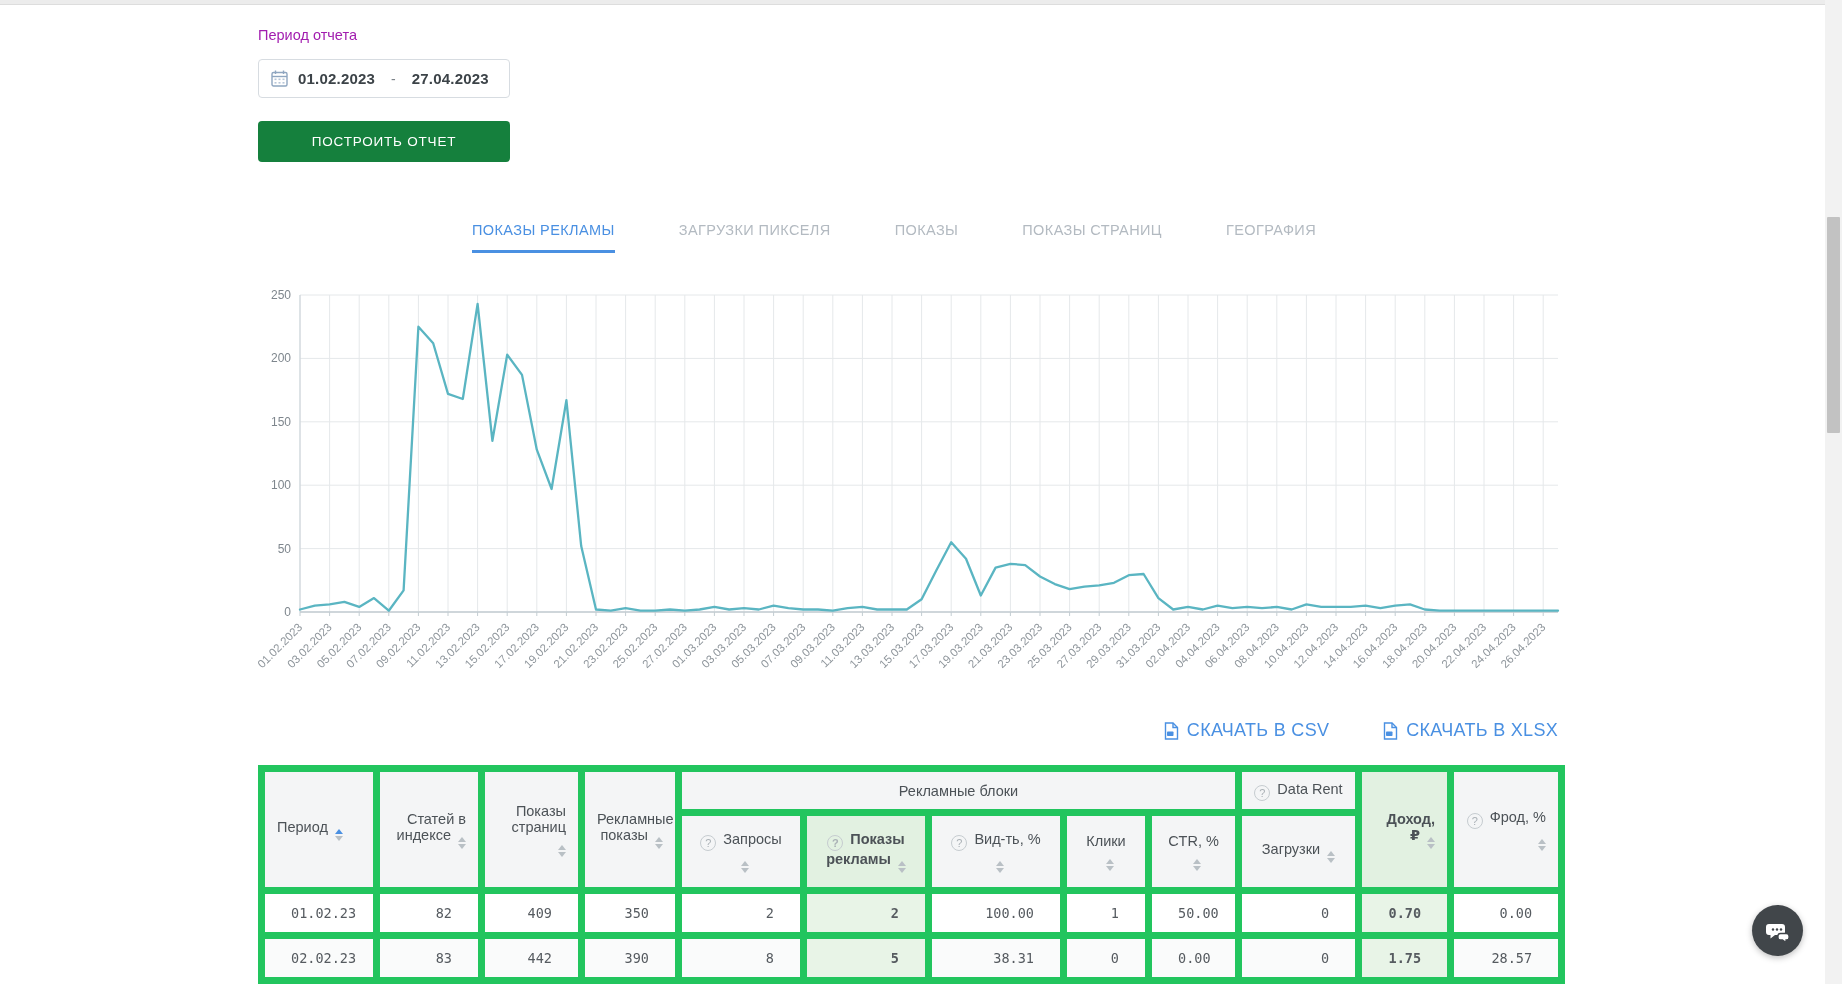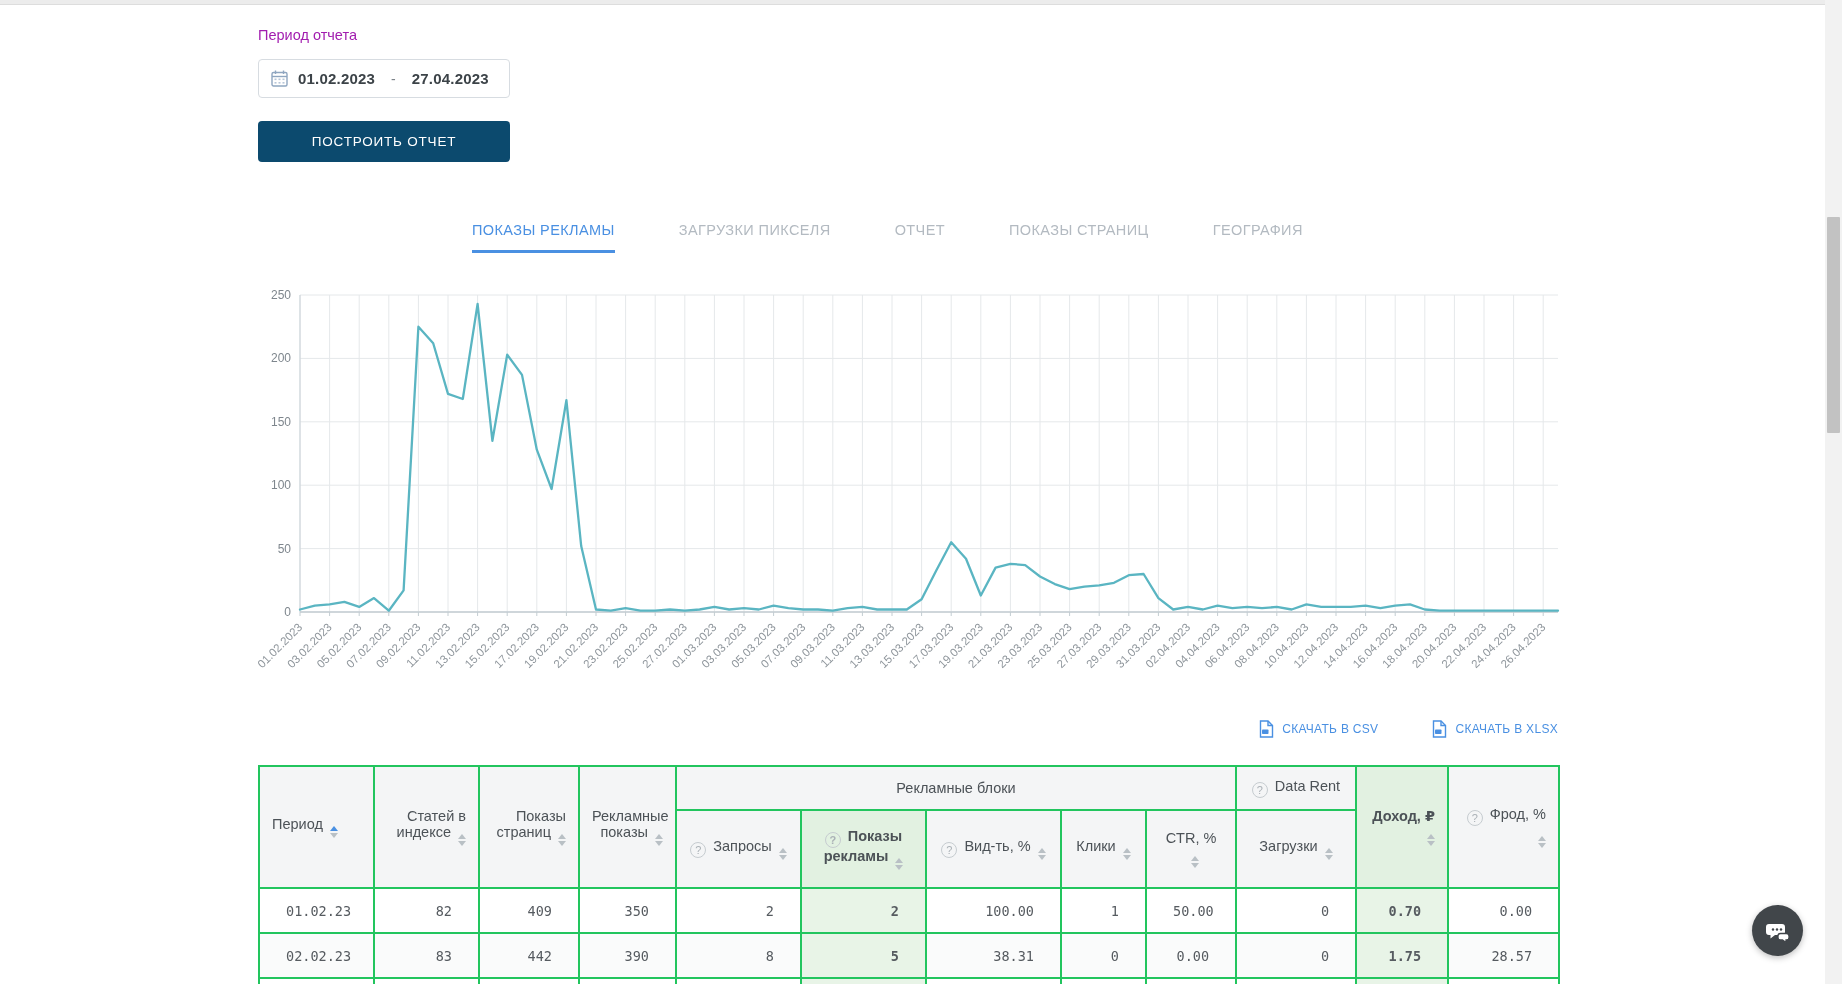--- a/index.html
+++ b/index.html
@@ -7,39 +7,39 @@
               font-family:"Liberation Sans","DejaVu Sans",sans-serif; }
   .abs { position:absolute; }
   #top-strip { left:0; top:0; width:1842px; height:5px; background:#ececec; border-bottom:1px solid #dddddd; }
 
   
   #period-label { left:258px; top:27px; font-size:14.5px; color:#a21caf; }
   #date-range { left:258px; top:59px; width:252px; height:39px; border:1px solid #d7dce1; border-radius:4px;
                 display:flex; align-items:center; padding:0 12px; gap:10px; background:#fff; cursor:pointer; }
   #date-range .dt { font-size:15px; color:#3c4348; font-weight:bold; letter-spacing:.2px; }
   #date-range .sep { font-size:14px; color:#7d848a; margin:0 6px; }
-  #build-btn { left:258px; top:121px; width:252px; height:41px; background:#0c4a6e; border:none; border-radius:4px;
+  #build-btn { left:258px; top:121px; width:252px; height:41px; background:#15803d; border:none; border-radius:4px;
                color:#ffffff; font-size:13.5px; letter-spacing:.8px; cursor:pointer;
                font-family:"Liberation Sans",sans-serif; }
 
   
   #tabs { left:472px; top:222px; display:flex; gap:64px; align-items:flex-start; }
   .tab { font-size:14.5px; letter-spacing:.4px; color:#b3bac1; cursor:pointer; padding-bottom:12px; }
   .tab.active { color:#4a90e2; border-bottom:3px solid #4a90e2; }
 
   
   #chart-wrap { left:250px; top:281px; width:1335px; height:410px; }
 
   
   #downloads { left:258px; top:720px; width:1300px; display:flex; justify-content:flex-end; gap:54px; }
-  .dl { display:flex; align-items:center; gap:8px; color:#4a90e2; font-size:12px; letter-spacing:.3px; cursor:pointer; }
+  .dl { display:flex; align-items:center; gap:8px; color:#4a90e2; font-size:18px; letter-spacing:.3px; cursor:pointer; }
 
   
   #report-table { left:258px; top:765px; width:1300px; border-collapse:collapse; table-layout:fixed; }
-  #report-table th, #report-table td { border:2px solid #22c55e; }
+  #report-table th, #report-table td { border:7px solid #22c55e; }
   #report-table th { background:#f4f5f6; color:#4c5257; font-weight:normal; font-size:14.5px; padding:8px 12px; }
   #report-table th.grp { height:44px; }
   #report-table th.green, #report-table td.green { background:#e2f1e1;font-weight:bold; }
   #report-table th.sub { height:78px; text-align:center; }
   #report-table th.lead { text-align:right; }
   #report-table th.first { text-align:left;margin-left:16px; }
   #report-table td { font-family:"DejaVu Sans Mono","Liberation Mono",monospace; font-size:13.5px; color:#565b60;
                      height:45px; padding:0 26px; text-align:right; background:#fff; }
   #report-table tr:nth-child(even) td { background:#fafbfb; }
   #report-table tr:nth-child(even) td.green, #report-table tr:nth-child(odd) td.green { background:#e8f4e7; }
@@ -89,21 +89,21 @@
   <span class="dt">01.02.2023</span>
   <span class="sep">-</span>
   <span class="dt">27.04.2023</span>
 </div>
 
 <button id="build-btn" class="abs">ПОСТРОИТЬ ОТЧЕТ</button>
 
 <div id="tabs" class="abs">
     <div class="tab active">ПОКАЗЫ РЕКЛАМЫ</div>
     <div class="tab">ЗАГРУЗКИ ПИКСЕЛЯ</div>
-    <div class="tab">ОТЧЕТ</div>
+    <div class="tab">ПОКАЗЫ</div>
     <div class="tab">ПОКАЗЫ СТРАНИЦ</div>
     <div class="tab">ГЕОГРАФИЯ</div>
   </div>
 
 <div id="chart-wrap" class="abs"><svg width="1335" height="410">
       <line x1="50" y1="331" x2="1308" y2="331" stroke="#e5e8ea" stroke-width="1"></line>
       <text x="41" y="335" text-anchor="end" font-size="12" fill="#7e868d" font-family="&quot;Liberation Sans&quot;,&quot;DejaVu Sans&quot;,sans-serif">0</text>
       <line x1="50" y1="267.6" x2="1308" y2="267.6" stroke="#e5e8ea" stroke-width="1"></line>
       <text x="41" y="271.6" text-anchor="end" font-size="12" fill="#7e868d" font-family="&quot;Liberation Sans&quot;,&quot;DejaVu Sans&quot;,sans-serif">50</text>
       <line x1="50" y1="204.2" x2="1308" y2="204.2" stroke="#e5e8ea" stroke-width="1"></line>

